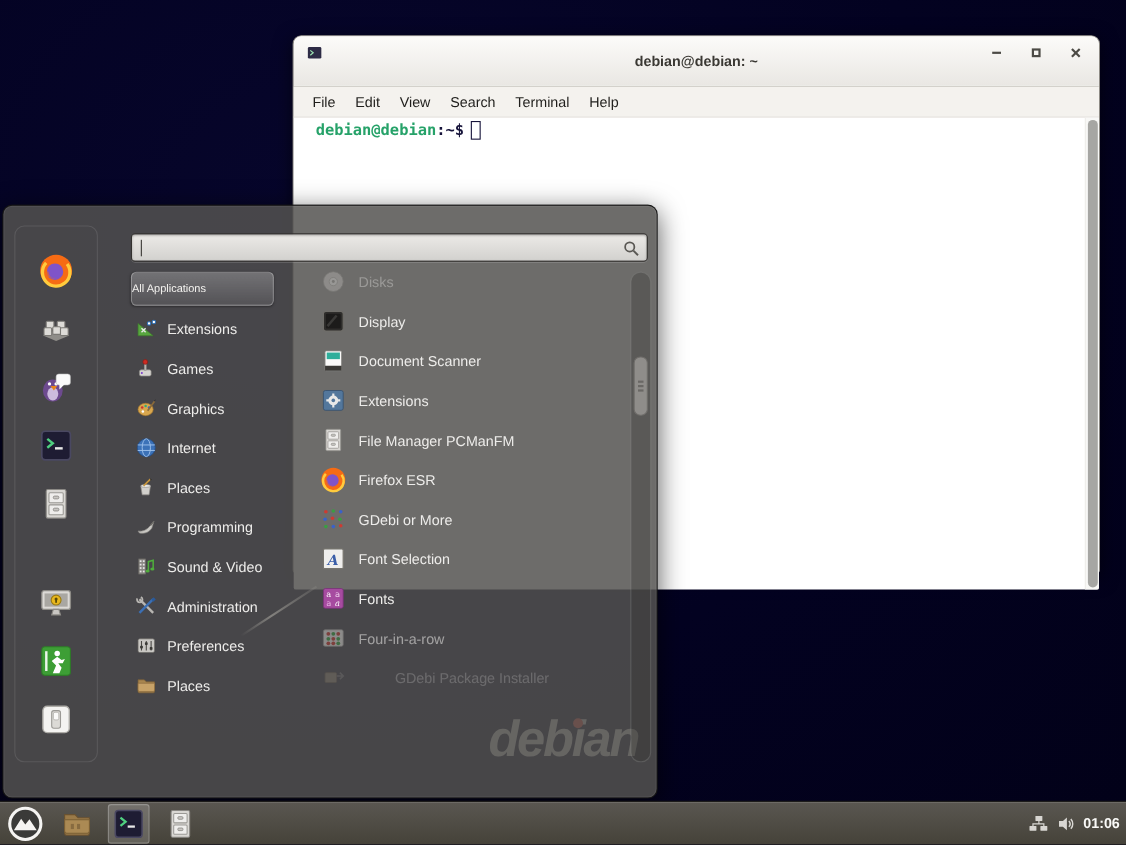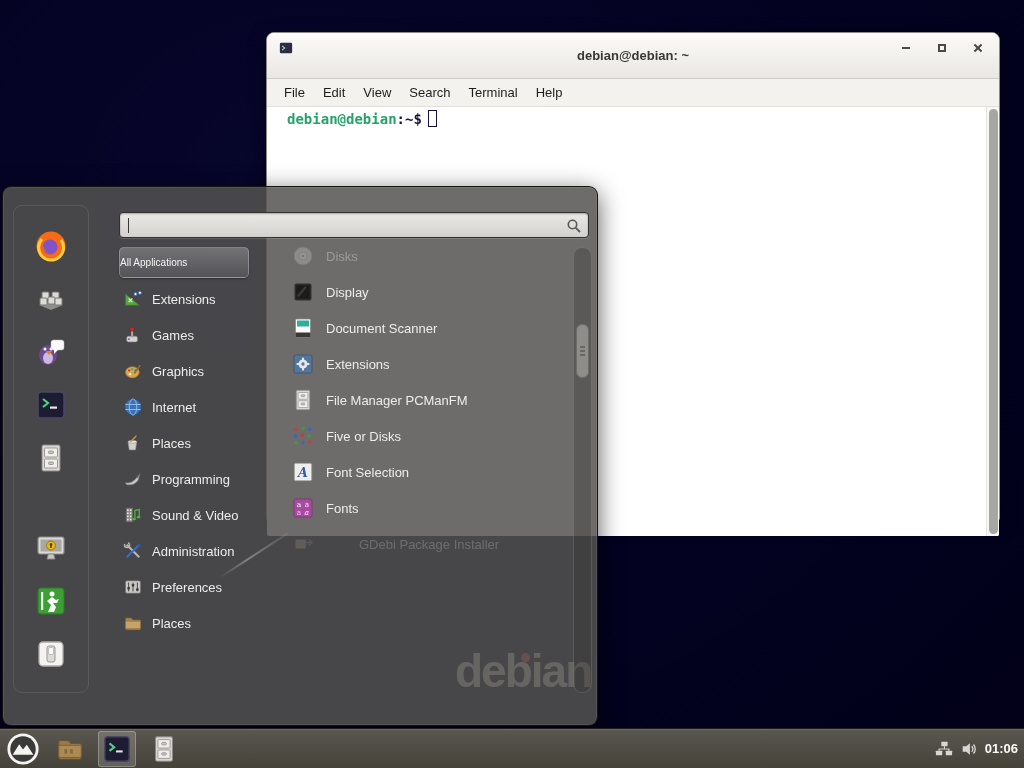--- a/index.html
+++ b/index.html
@@ -2,22 +2,22 @@
 <html><head>
 <meta charset="utf-8">
 <style>
   html,body{margin:0;padding:0;background:#000;}
   *{box-sizing:border-box;}
   #screen{position:relative;width:1024px;height:768px;overflow:hidden;
     font-family:"Liberation Sans",sans-serif;
     background:radial-gradient(ellipse at 30% 25%, #07062c 0%, #030221 55%, #020118 100%);}
 
   
-  .watermark{position:absolute;left:455px;top:648px;font-size:46px;font-weight:bold;
-    letter-spacing:-2px;color:#cfcecb;line-height:1;}
+  .watermark{position:absolute;left:444px;top:648px;font-size:46px;font-weight:bold;
+    letter-spacing:-2px;color:#cfcecb;line-height:1;font-style:italic;}
   .watermark-dot{position:absolute;left:521px;top:653px;width:9px;height:9px;border-radius:50%;background:#e0433a;}
 
   
   .t-win{position:absolute;left:266px;top:32px;width:734px;height:489px;background:#ffffff;
     border:1px solid #8e8b85;border-radius:8px 8px 3px 3px;box-shadow:0 4px 16px rgba(0,0,0,.55);}
   .t-titlebar{position:relative;height:46px;background:linear-gradient(#fcfbf9,#e9e7e3);
     border-bottom:1px solid #cfccc6;border-radius:7px 7px 0 0;display:flex;align-items:center;}
   .t-title{position:absolute;left:0;right:0;text-align:center;font-size:13px;font-weight:bold;color:#3a3833;}
   .t-mini-icon{position:absolute;left:12px;top:8px;width:14px;height:14px;}
   .t-controls{position:absolute;right:14px;top:0;height:30px;display:flex;gap:22px;align-items:center;}
@@ -420,32 +420,43 @@
               <rect x="9.5" y="17" width="13" height="9" rx="1" fill="#efeeec" stroke="#9b9995" stroke-width="1"></rect>
               <rect x="13.5" y="9" width="5" height="2.5" rx="1" fill="#c9c7c3" stroke="#8b8985" stroke-width=".8"></rect>
               <rect x="13.5" y="20" width="5" height="2.5" rx="1" fill="#c9c7c3" stroke="#8b8985" stroke-width=".8"></rect>
             </svg>
           </span>
           <span>File Manager PCManFM</span>
         </div>
         <div class="app-row" style="opacity: 1;">
           <span class="icn">
             <svg viewBox="0 0 32 32">
+              <circle cx="16" cy="16" r="14.5" fill="#f66b14"></circle>
+              <path d="M26 10 A12.5 12.5 0 1 1 7 9" stroke="#ffcb3d" stroke-width="3" fill="none"></path>
+              <circle cx="15" cy="17" r="7.5" fill="#7f54c8"></circle>
+              <path d="M9 17 a7 7 0 0 0 13 3 a9 9 0 0 1 -16 -4 z" fill="#f66b14" opacity=".6"></path>
+            </svg>
+          </span>
+          <span>Firefox ESR</span>
+        </div>
+        <div class="app-row" style="opacity: 1;">
+          <span class="icn">
+            <svg viewBox="0 0 32 32">
               <circle cx="7" cy="7" r="2.2" fill="#cc3b32"></circle>
               <circle cx="16" cy="6" r="2.2" fill="#3a9e43"></circle>
               <circle cx="25" cy="7" r="2.2" fill="#3a62c9"></circle>
               <circle cx="6" cy="16" r="2.2" fill="#3a62c9"></circle>
               <circle cx="15" cy="15" r="2.2" fill="#cc3b32"></circle>
               <circle cx="24" cy="16" r="2.2" fill="#3a9e43"></circle>
               <circle cx="7" cy="25" r="2.2" fill="#3a9e43"></circle>
               <circle cx="16" cy="25" r="2.2" fill="#3a62c9"></circle>
               <circle cx="25" cy="24" r="2.2" fill="#cc3b32"></circle>
             </svg>
           </span>
-          <span>Five or Disks</span>
+          <span>GDebi or More</span>
         </div>
         <div class="app-row" style="opacity: 1;">
           <span class="icn">
             <svg viewBox="0 0 32 32">
               <rect x="4" y="4" width="24" height="24" rx="1.5" fill="#efeeec" stroke="#77756f" stroke-width="1.5"></rect>
               <text x="16" y="23" font-family="DejaVu Serif, serif" font-style="italic" font-size="17" font-weight="bold" fill="#3b5ea8" text-anchor="middle">A</text>
             </svg>
           </span>
           <span>Font Selection</span>
         </div>
@@ -453,20 +464,37 @@
           <span class="icn">
             <svg viewBox="0 0 32 32">
               <rect x="4" y="4" width="24" height="24" rx="2.5" fill="#a64ba0" stroke="#7a327a"></rect>
               <text x="10.5" y="14" font-size="10" font-family="DejaVu Serif, serif" fill="#fff" text-anchor="middle">a</text>
               <text x="21" y="14" font-size="10" font-family="DejaVu Sans, sans-serif" fill="#f0d0ee" text-anchor="middle">a</text>
               <text x="10.5" y="25" font-size="10" font-family="DejaVu Sans, sans-serif" fill="#e8b8e4" text-anchor="middle">a</text>
               <text x="21" y="25" font-size="10" font-style="italic" font-family="DejaVu Serif, serif" fill="#fff" text-anchor="middle">a</text>
             </svg>
           </span>
           <span>Fonts</span>
+        </div>
+        <div class="app-row" style="opacity: 0.55;">
+          <span class="icn">
+            <svg viewBox="0 0 32 32">
+              <rect x="4" y="6" width="24" height="20" rx="2" fill="#c6c4c0" stroke="#8b8985"></rect>
+              <circle cx="10" cy="11" r="2.3" fill="#a83a32"></circle>
+              <circle cx="16" cy="11" r="2.3" fill="#3a8a3f"></circle>
+              <circle cx="22" cy="11" r="2.3" fill="#a83a32"></circle>
+              <circle cx="10" cy="17" r="2.3" fill="#3a8a3f"></circle>
+              <circle cx="16" cy="17" r="2.3" fill="#a83a32"></circle>
+              <circle cx="22" cy="17" r="2.3" fill="#3a8a3f"></circle>
+              <circle cx="10" cy="22.5" r="2.3" fill="#a83a32"></circle>
+              <circle cx="16" cy="22.5" r="2.3" fill="#a83a32"></circle>
+              <circle cx="22" cy="22.5" r="2.3" fill="#3a8a3f"></circle>
+            </svg>
+          </span>
+          <span>Four-in-a-row</span>
         </div>
         <div class="app-row" style="opacity: 0.22; gap: 44px;">
           <span class="icn">
             <svg viewBox="0 0 32 32">
               <rect x="6" y="10" width="14" height="12" rx="1.5" fill="#b8a98a" stroke="#8a7a5a"></rect>
               <path d="M20 14 h7 M24 10 l4 4 l-4 4" stroke="#9a9895" stroke-width="2" fill="none"></path>
             </svg>
           </span>
           <span>GDebi Package Installer</span>
         </div>

